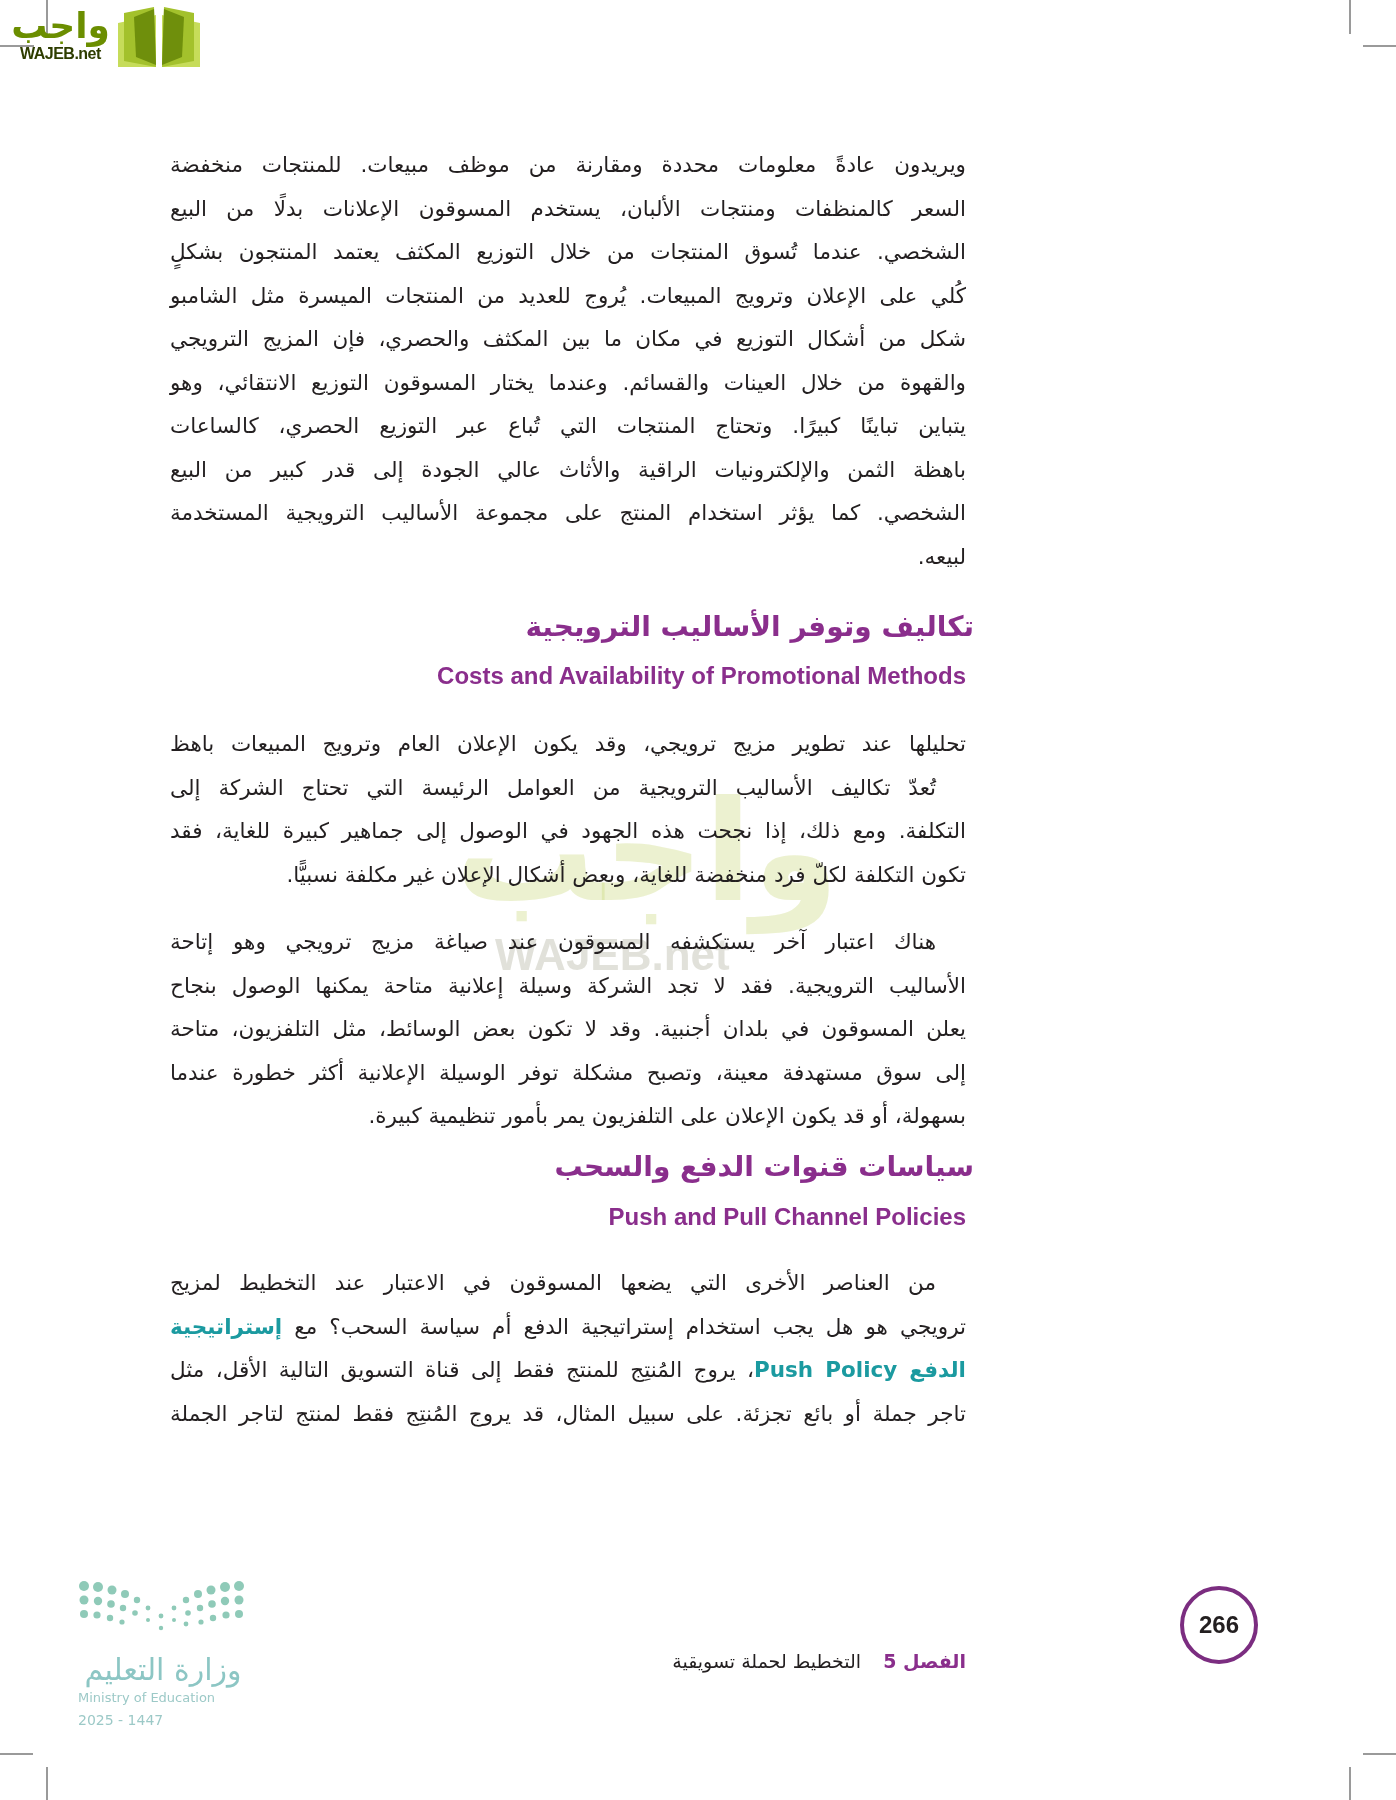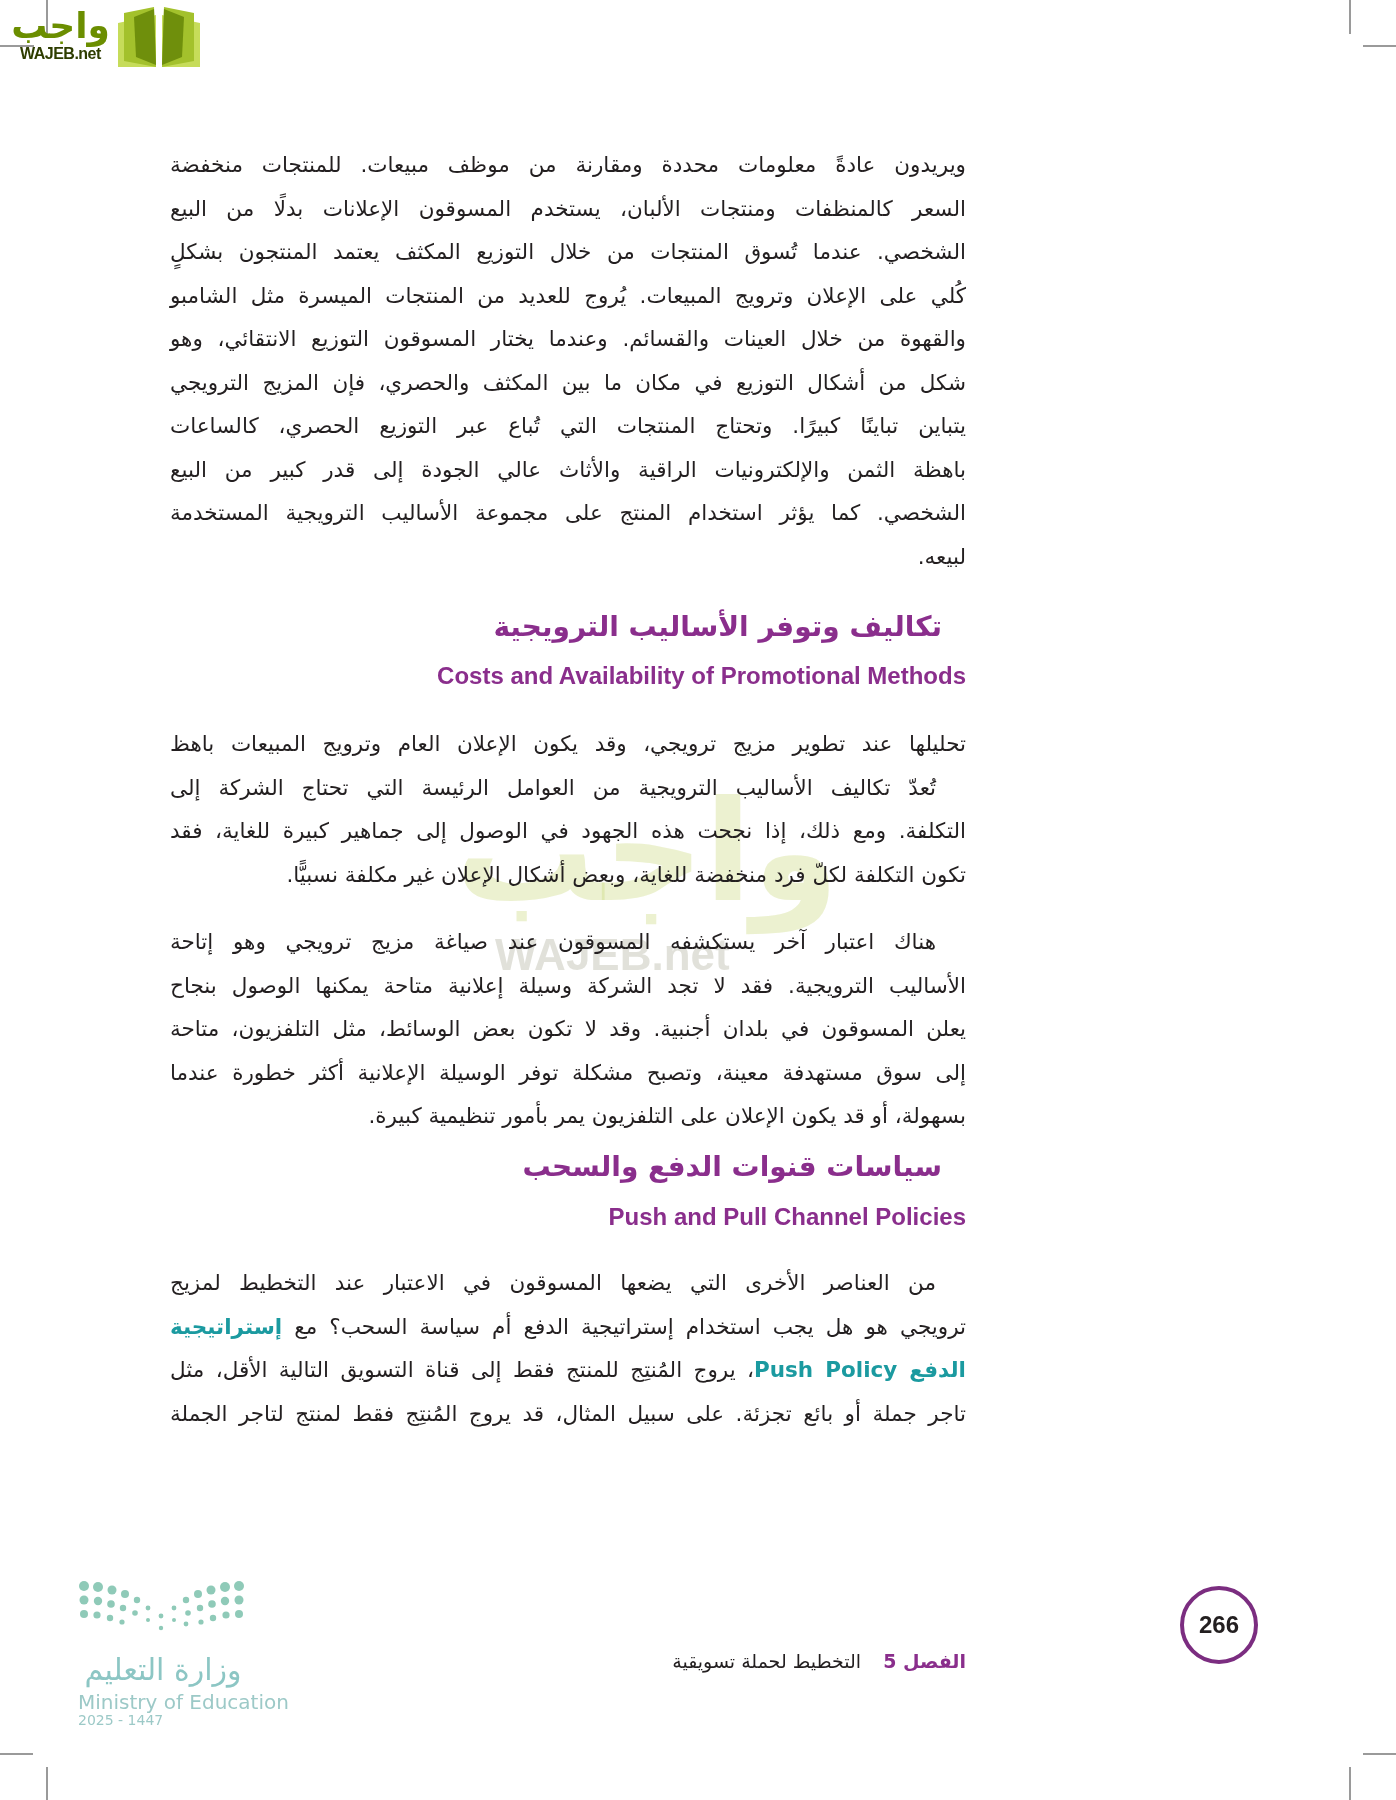--- a/index.html
+++ b/index.html
@@ -12,31 +12,31 @@
   .logo-ar { position:absolute; left:12px; top:0px; font-size:36px; font-weight:bold; color:#6b8e00; line-height:42px; font-family:"DejaVu Sans", sans-serif; direction:rtl; width:88px; text-align:center; }
   .logo-en { position:absolute; left:10px; top:40px; font-size:16px; font-weight:bold; color:#2e3d00; letter-spacing:-0.5px; font-family:"Liberation Sans", sans-serif; }
   .logo-book { position:absolute; left:108px; top:0px; }
 
   .text-block { position:absolute; left:170px; width:796px; direction:rtl; text-align:justify; }
   .line { height:43.5px; line-height:43.5px; font-size:21.5px; white-space:nowrap; text-align-last:justify; text-align:justify; font-family:"DejaVu Sans", sans-serif; }
   .line.last { text-align-last:right; }
   .line.indent { padding-right:30px; }
   .term { color:#1b9aa0; font-weight:bold; }
 
-  .h-ar { position:absolute; right:454px; direction:rtl; font-size:28px; font-weight:bold; color:#8a2e8c; font-family:"DejaVu Sans", sans-serif; white-space:nowrap; }
+  .h-ar { position:absolute; right:422px; direction:rtl; font-size:28px; font-weight:bold; color:#8a2e8c; font-family:"DejaVu Sans", sans-serif; white-space:nowrap; }
   .h-en { position:absolute; right:430px; font-size:24px; font-weight:bold; color:#8a2e8c; font-family:"Liberation Sans", sans-serif; white-space:nowrap;text-align:center; }
 
   .watermark { position:absolute; left:455px; top:790px; width:280px; height:200px; pointer-events:none; }
   .wm-ar { position:absolute; left:0; top:-20px; font-size:140px; font-weight:bold; color:rgba(200,214,120,0.35); font-family:"DejaVu Sans", sans-serif; direction:rtl; }
   .wm-en { position:absolute; left:40px; top:140px; font-size:44px; font-weight:bold; color:rgba(170,170,150,0.35); font-family:"Liberation Sans", sans-serif; }
 
   .moe { position:absolute; left:78px; top:1580px; width:180px; }
   .moe-dots { position:absolute; left:0; top:0; }
   .moe-ar { position:absolute; left:0; top:72px; font-size:30px; color:#8cc6c4; direction:rtl; width:170px; text-align:center; font-family:"DejaVu Sans", sans-serif; letter-spacing:2px; }
-  .moe-en { position:absolute; left:0; top:110px; font-size:20px; color:#9cc9c7; white-space:nowrap; font-family:"DejaVu Sans", sans-serif; }
+  .moe-en { position:absolute; left:0; top:110px; font-size:13px; color:#9cc9c7; white-space:nowrap; font-family:"DejaVu Sans", sans-serif; }
   .moe-year { position:absolute; left:0; top:132px; font-size:14px; color:#9cc9c7; white-space:nowrap; font-family:"DejaVu Sans", sans-serif; }
 
   .page-circle { position:absolute; left:1180px; top:1586px; width:70px; height:70px; border:4px solid #7b2d80; border-radius:50%; display:flex; align-items:center; justify-content:center; }
   .page-num { font-size:24px; font-weight:bold; color:#231f20; font-family:Liberation Sans, sans-serif; }
   .footer { position:absolute; right:430px; top:1610px; direction:rtl; white-space:nowrap; font-size:19px;margin-top:40px; }
   .chapter-label { color:#8a2e8c; font-weight:bold; }
   .chapter-title { color:#231f20; margin-right:22px; }
 </style>
 </head>
 <body>
@@ -66,22 +66,22 @@
 <div class="watermark">
   <div class="wm-ar">واجب</div>
   <div class="wm-en">WAJEB.net</div>
 </div>
 
 <div class="text-block" style="top:143px;">
   <div class="line">ويريدون عادةً معلومات محددة ومقارنة من موظف مبيعات. للمنتجات منخفضة</div>
   <div class="line">السعر كالمنظفات ومنتجات الألبان، يستخدم المسوقون الإعلانات بدلًا من البيع</div>
   <div class="line">الشخصي. عندما تُسوق المنتجات من خلال التوزيع المكثف يعتمد المنتجون بشكلٍ</div>
   <div class="line">كُلي على الإعلان وترويج المبيعات. يُروج للعديد من المنتجات الميسرة مثل الشامبو</div>
+  <div class="line">شكل من أشكال التوزيع في مكان ما بين المكثف والحصري، فإن المزيج الترويجي</div>
   <div class="line">والقهوة من خلال العينات والقسائم. وعندما يختار المسوقون التوزيع الانتقائي، وهو</div>
-  <div class="line">شكل من أشكال التوزيع في مكان ما بين المكثف والحصري، فإن المزيج الترويجي</div>
   <div class="line">يتباين تباينًا كبيرًا. وتحتاج المنتجات التي تُباع عبر التوزيع الحصري، كالساعات</div>
   <div class="line">باهظة الثمن والإلكترونيات الراقية والأثاث عالي الجودة إلى قدر كبير من البيع</div>
   <div class="line">الشخصي. كما يؤثر استخدام المنتج على مجموعة الأساليب الترويجية المستخدمة</div>
   <div class="line last">لبيعه.</div>
 </div>
 
 <div class="h-ar" style="top:610px;">تكاليف وتوفر الأساليب الترويجية</div>
 <div class="h-en" style="top:662px;">Costs and Availability of Promotional Methods</div>
 
 <div class="text-block" style="top:722px;">

